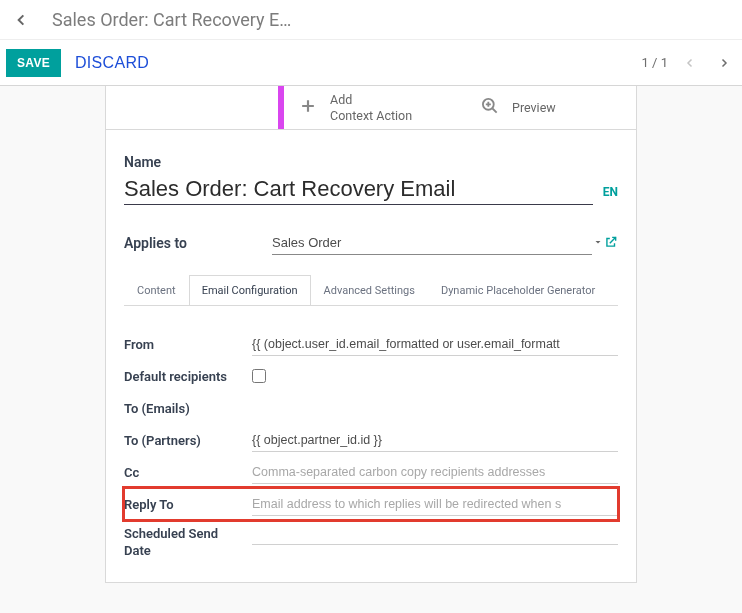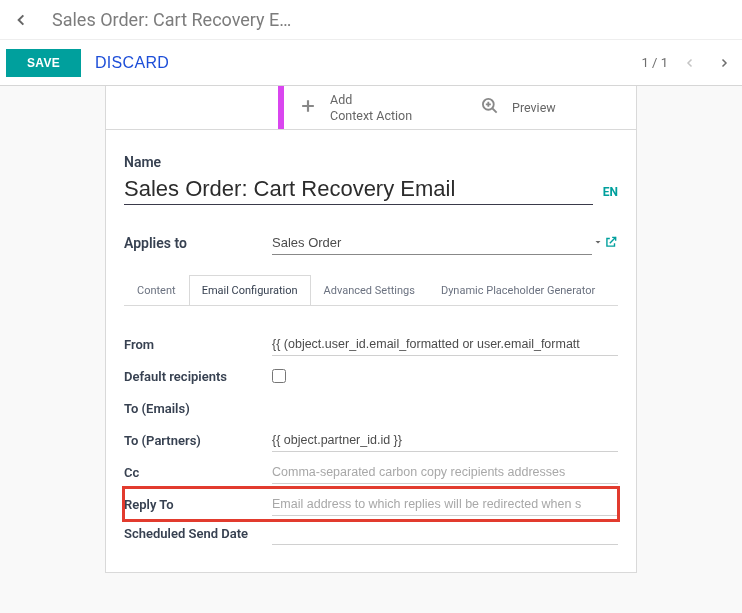--- a/index.html
+++ b/index.html
@@ -41,21 +41,21 @@
     background: #fff;
     height: 45px;
     display: flex;
     align-items: center;
     padding: 0 6px;
   }
   .btn-save {
     background: #00a09d;
     color: #fff;
     border: 1px solid #00a09d;
-    padding: 6px 20px;
+    padding: 6px 10px;
     font-size: 12px;
     font-weight: 600;
     cursor: pointer;
     letter-spacing: .3px;
   }
   .btn-discard {
     background: transparent;
     color: #1d4ed8;
     border: none;
     padding: 6px 14px;
@@ -231,21 +231,21 @@
     display: flex;
     align-items: center;
     min-height: 32px;
     padding: 2px 0;
   }
   .cfg-row.highlight {
     outline: 3px solid #e23b2e;
     outline-offset: -1px;
   }
   .cfg-label {
-    width: 148px;
+    width: 128px;
     font-size: 13px;
     font-weight: 600;
     color: #374151;
     padding-right: 6px;
   }
   .cfg-input {
     flex: 1;
     border: none;
     border-bottom: 1px solid #d0d0d0;
     font-size: 12.5px;

